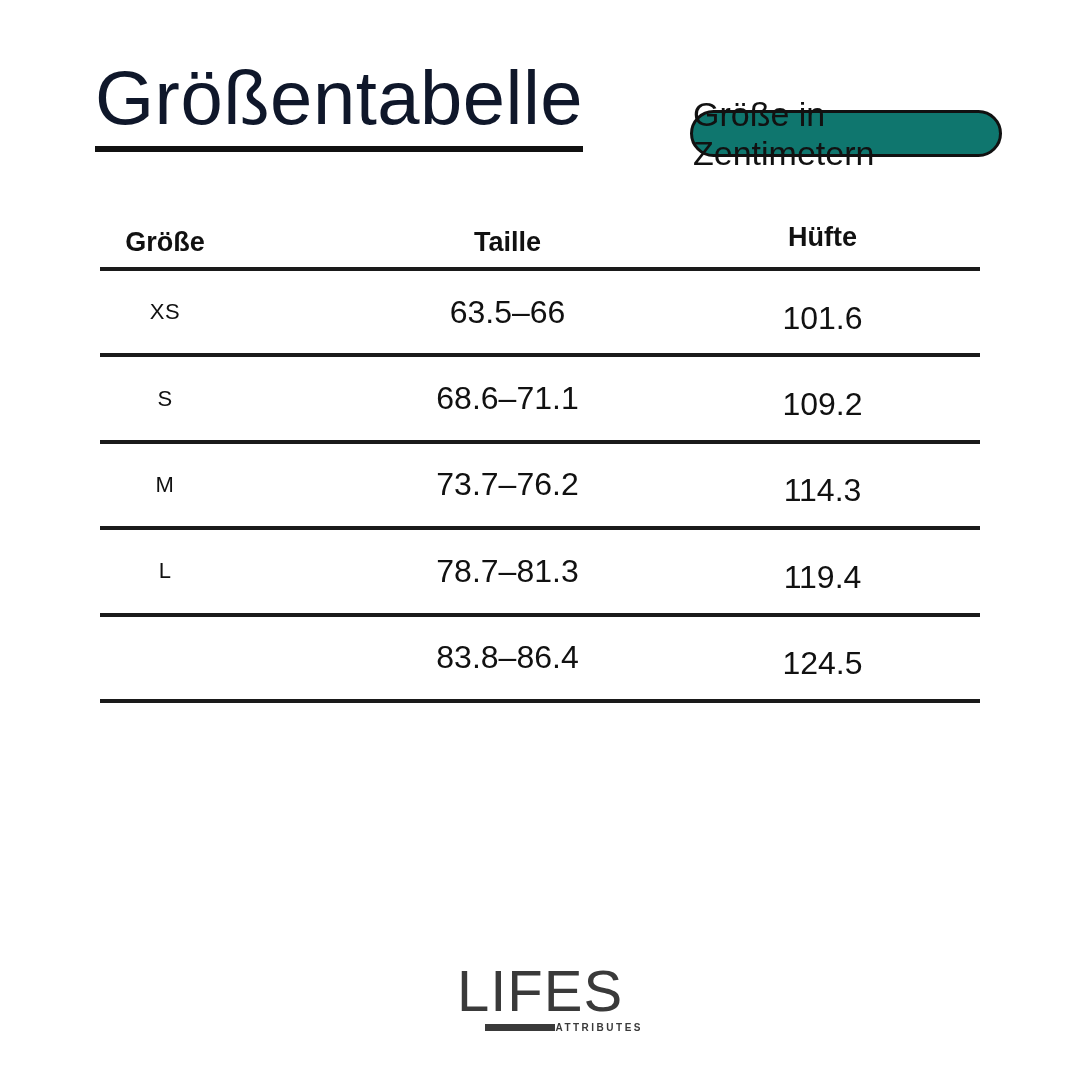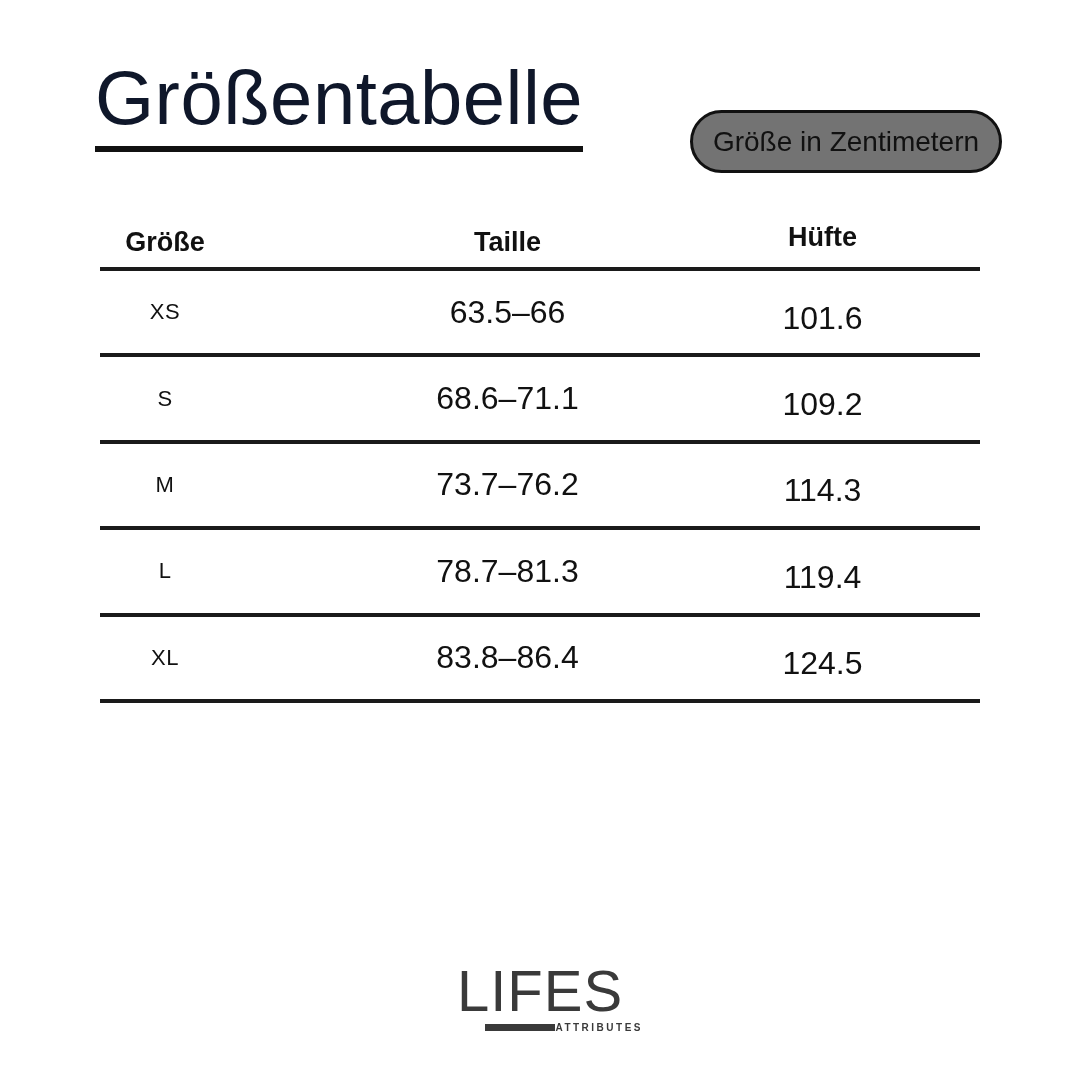--- a/index.html
+++ b/index.html
@@ -22,28 +22,28 @@
     line-height: 80px;
     font-weight: 500;
     letter-spacing: 0.5px;
     color: #0f172a;
     padding-bottom: 8px;
     border-bottom: 6px solid #111111;
   }
   .badge {
     position: absolute;
     left: 690px; top: 110px;
-    width: 312px; height: 63px;
+    width: 312px; height: 47px;
     box-sizing: border-box;
     border: 3px solid #111111;
     border-radius: 40px;
     display: flex; align-items: center; justify-content: center;
-    font-size: 28px;
+    font-size: 34px;
     color: #111111;
-    background: #737373;
+    background: #0f766e;
   }
 
   
   .table {
     position: absolute;
     left: 100px; top: 218px;
     width: 880px;
   }
   .thead {
     position: relative;
@@ -131,21 +131,20 @@
       <span class="cell c1">M</span>
       <span class="cell c2">73.7–76.2</span>
       <span class="cell c3">114.3</span>
     </div>
     <div class="trow">
       <span class="cell c1">L</span>
       <span class="cell c2">78.7–81.3</span>
       <span class="cell c3">119.4</span>
     </div>
     <div class="trow">
-      <span class="cell c1">XL</span>
       <span class="cell c2">83.8–86.4</span>
       <span class="cell c3">124.5</span>
     </div>
   </div>
 
   <div class="logo">
     <div class="logo-word">LIFES</div>
     <div class="logo-sub">
       <span class="logo-bar"></span>
       <span class="logo-subtext">ATTRIBUTES</span>

